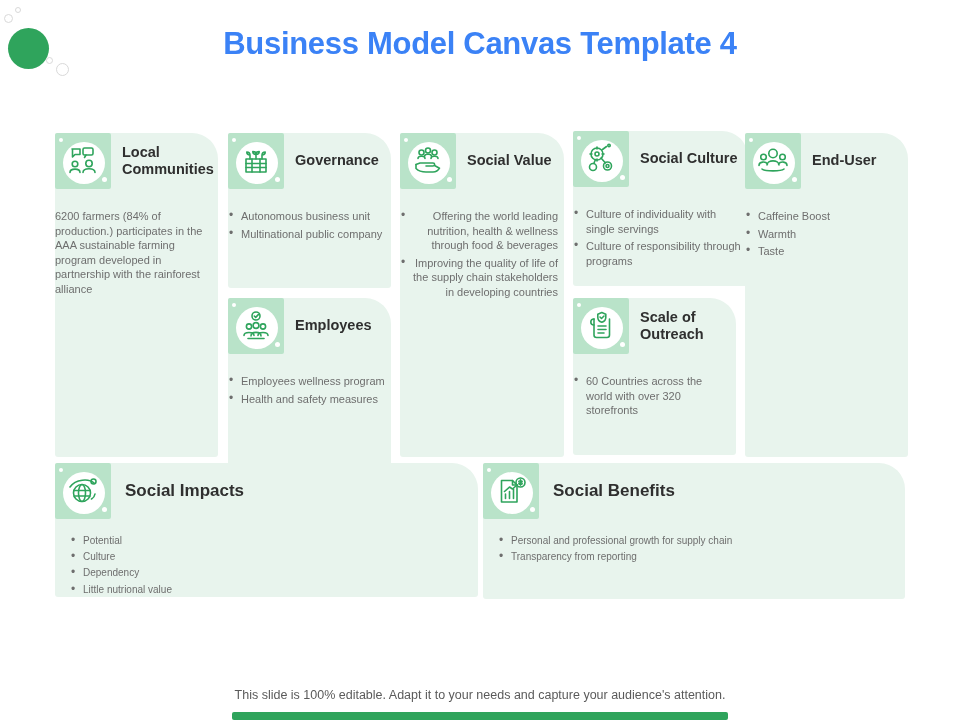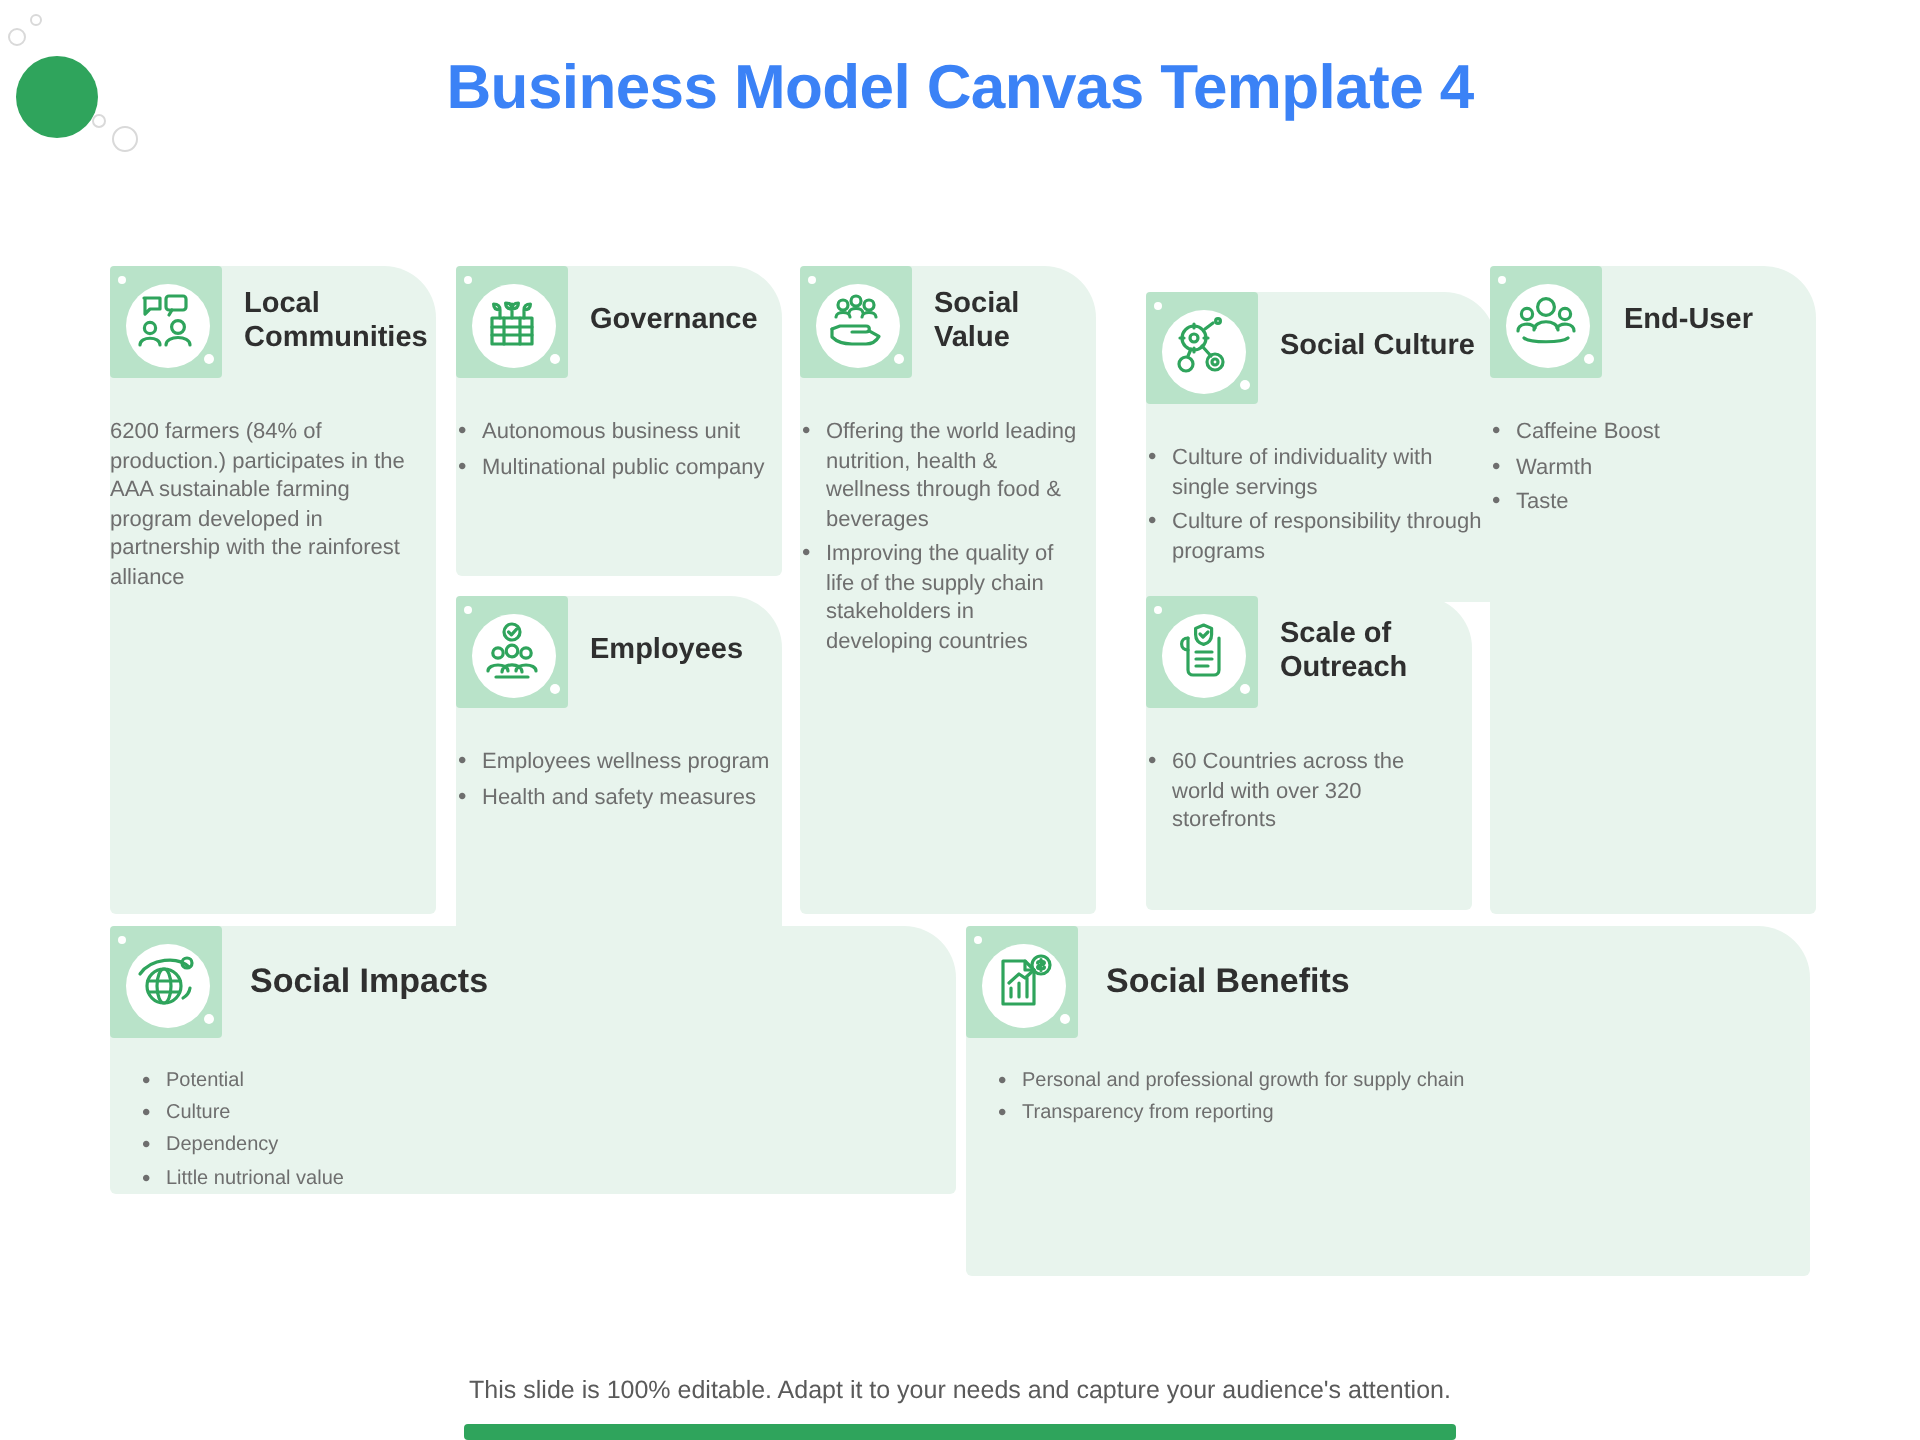--- a/index.html
+++ b/index.html
@@ -116,21 +116,21 @@
       <div class="card-title">Employees</div>
     </div>
     <div class="card-body">
       <ul class="bullets">
           <li>Employees wellness program</li>
           <li>Health and safety measures</li>
         </ul>
     </div>
   </div>
 
-  <div class="card" style="left:400px;top:133px;width:148px;height:324px;">
+  <div class="card" style="left:400px;top:133px;width:164px;height:324px;text-align:right;">
     <div class="card-header">
       <div class="tile">
         <span class="wc"></span>
           <span class="d1"></span>
           <span class="d2"></span>
         <svg width="34" height="34" viewBox="0 0 34 34">
           <circle cx="10.5" cy="8.5" r="2.5"></circle>
             <circle cx="17" cy="6.5" r="2.5"></circle>
             <circle cx="23.5" cy="8.5" r="2.5"></circle>
           <path d="M7 14.5c0-3 7-3 7 0M13.5 12.5c0-3 7-3 7 0M20 14.5c0-3 7-3 7 0"></path>
@@ -141,21 +141,21 @@
       <div class="card-title">Social Value</div>
     </div>
     <div class="card-body">
       <ul class="bullets">
           <li>Offering the world leading nutrition, health &amp; wellness through food &amp; beverages</li>
           <li>Improving the quality of life of the supply chain stakeholders in developing countries</li>
         </ul>
     </div>
   </div>
 
-  <div class="card" style="left:573px;top:146px;width:175px;height:155px;">
+  <div class="card" style="left:573px;top:131px;width:175px;height:155px;">
     <div class="card-header">
       <div class="tile">
         <span class="wc"></span>
           <span class="d1"></span>
           <span class="d2"></span>
         <svg width="34" height="34" viewBox="0 0 34 34">
           <circle cx="13" cy="12" r="6"></circle>
             <circle cx="13" cy="12" r="2"></circle>
           <path d="M13 5v2M13 17v2M6 12h2M18 12h2"></path>
           <circle cx="9" cy="25" r="3.5"></circle>
@@ -245,21 +245,21 @@
     <div class="card-body">
       <ul class="bullets">
           <li>Potential</li>
           <li>Culture</li>
           <li>Dependency</li>
           <li>Little nutrional value</li>
         </ul>
     </div>
   </div>
 
-  <div class="card bigcard" style="left:483px;top:463px;width:422px;height:175px;">
+  <div class="card bigcard" style="left:483px;top:463px;width:422px;height:136px;">
     <div class="card-header">
       <div class="tile">
         <span class="wc"></span>
           <span class="d1"></span>
           <span class="d2"></span>
         <svg width="34" height="34" viewBox="0 0 34 34">
           <path d="M7.5 6.5h11l4.5 4.5v17H7.5z"></path>
           <path d="M18.5 6.5V11H23"></path>
           <path d="M11.5 24.5v-4.5M15.5 24.5v-7M19.5 24.5v-9.5"></path>
           <path d="M10.5 17.5l5-4.5 3 2 4.5-4"></path>

